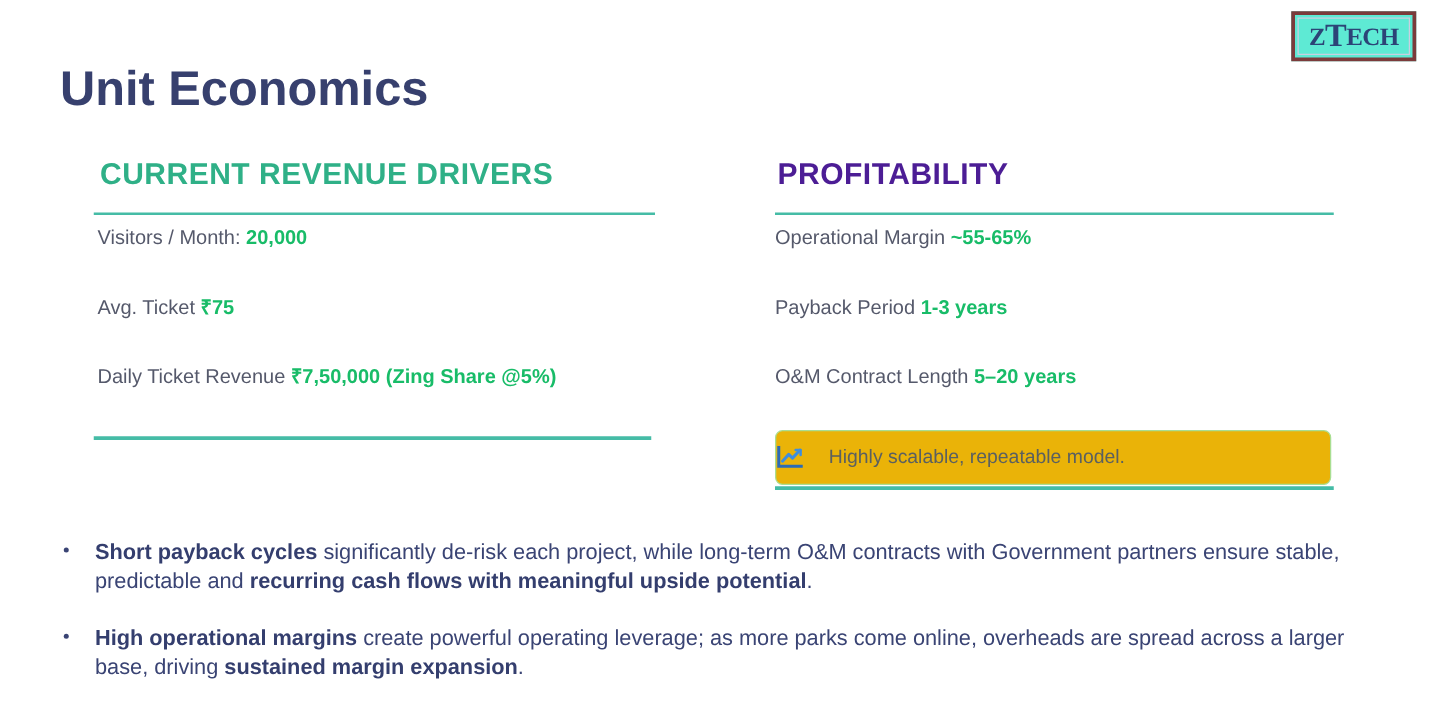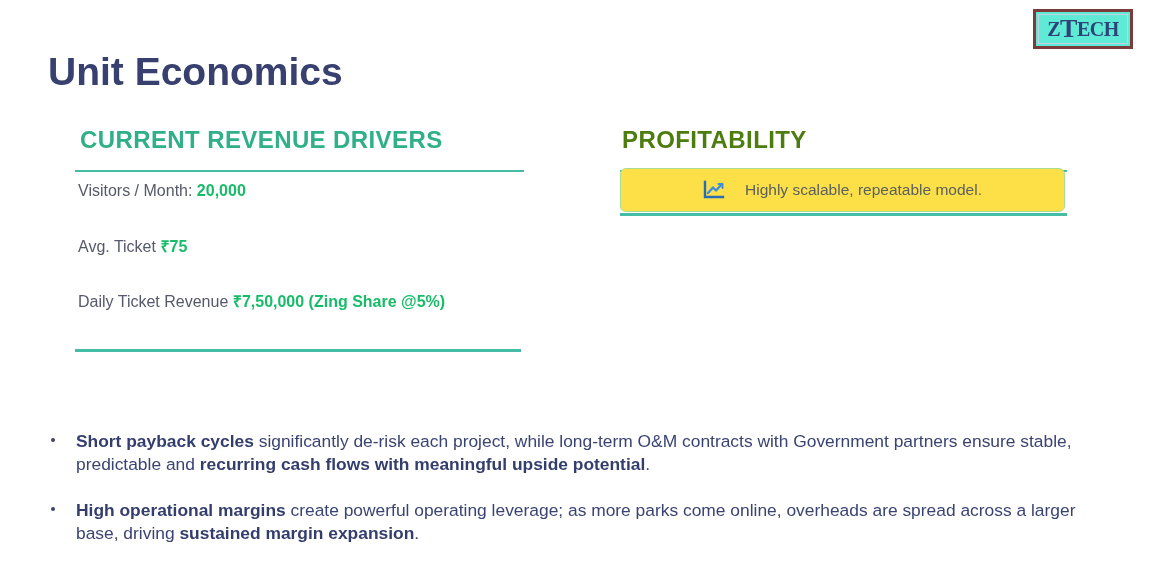--- a/index.html
+++ b/index.html
@@ -81,21 +81,21 @@
   .col-header {
     font-size: 24px;
     font-weight: bold;
     color: #2FB18A;
     letter-spacing: 0.4px;
     margin: 0 0 0 2px;
     line-height: 1.25;
     white-space: nowrap;
   }
   .col-left .col-header  { color: #2FB087; }
-  .col-right .col-header { color: #4d7c0f; }
+  .col-right .col-header { color: #4c1d95; }
 
   .rule {
     height: 2px;
     background: #45BCA6;
     margin-top: 15px;
   }
   .rule-left  { width: 449px; margin-left: -3px; }
   .rule-right { width: 447px; }
 
   .rows {
@@ -117,29 +117,29 @@
   .rule-bottom {
     height: 3px;
     background: #45BCA6;
   }
   .rule-bottom-left  { width: 446px; margin-left: -3px; margin-top: 1px; }
   .rule-bottom-right { width: 447px; margin-top: 1px; }
 
   
   .callout {
     position: relative;
-    background: #fde047;
+    background: #eab308;
     border: 1px solid #A9DE92;
     border-radius: 6px;
     height: 44px;
     width: 445px;
     box-sizing: border-box;
     display: flex;
     align-items: center;
-    justify-content: center;
+    justify-content: flex-start;
     margin-top: -4px;
     gap: 12px;
   }
   .callout-icon {
     width: 22px;
     height: 20px;
     margin-right: 8px;
     display: inline-flex;
     align-items: center;
     justify-content: center;
@@ -203,20 +203,31 @@
       <div class="row">
         <span class="label">Daily Ticket Revenue </span><span class="value">₹7,50,000 (Zing Share @5%)</span>
       </div>
     </div>
     <div class="rule-bottom rule-bottom-left"></div>
   </div>
 
   <div class="col col-right">
     <div class="col-header">PROFITABILITY</div>
     <div class="rule rule-right"></div>
+    <div class="rows">
+      <div class="row">
+        <span class="label">Operational Margin </span><span class="value">~55-65%</span>
+      </div>
+      <div class="row">
+        <span class="label">Payback Period </span><span class="value">1-3 years</span>
+      </div>
+      <div class="row">
+        <span class="label">O&amp;M Contract Length </span><span class="value">5–20 years</span>
+      </div>
+    </div>
     <div class="callout">
       <span class="callout-icon">
         <svg width="22" height="20" viewBox="0 0 22 20" xmlns="http://www.w3.org/2000/svg" aria-hidden="true">
           <path d="M2 2 L2 17 L20 17" fill="none" stroke="#2B6CB6" stroke-width="2.4" stroke-linecap="square"></path>
           <path d="M5 13 L10 7.5 L13 10.5 L19 4" fill="none" stroke="#3E8EDE" stroke-width="2.4" stroke-linecap="round" stroke-linejoin="round"></path>
           <path d="M15.5 4 L19.5 4 L19.5 8" fill="none" stroke="#3E8EDE" stroke-width="2" stroke-linecap="round" stroke-linejoin="round"></path>
         </svg>
       </span>
       <span class="callout-text">Highly scalable, repeatable model.</span>
     </div>

